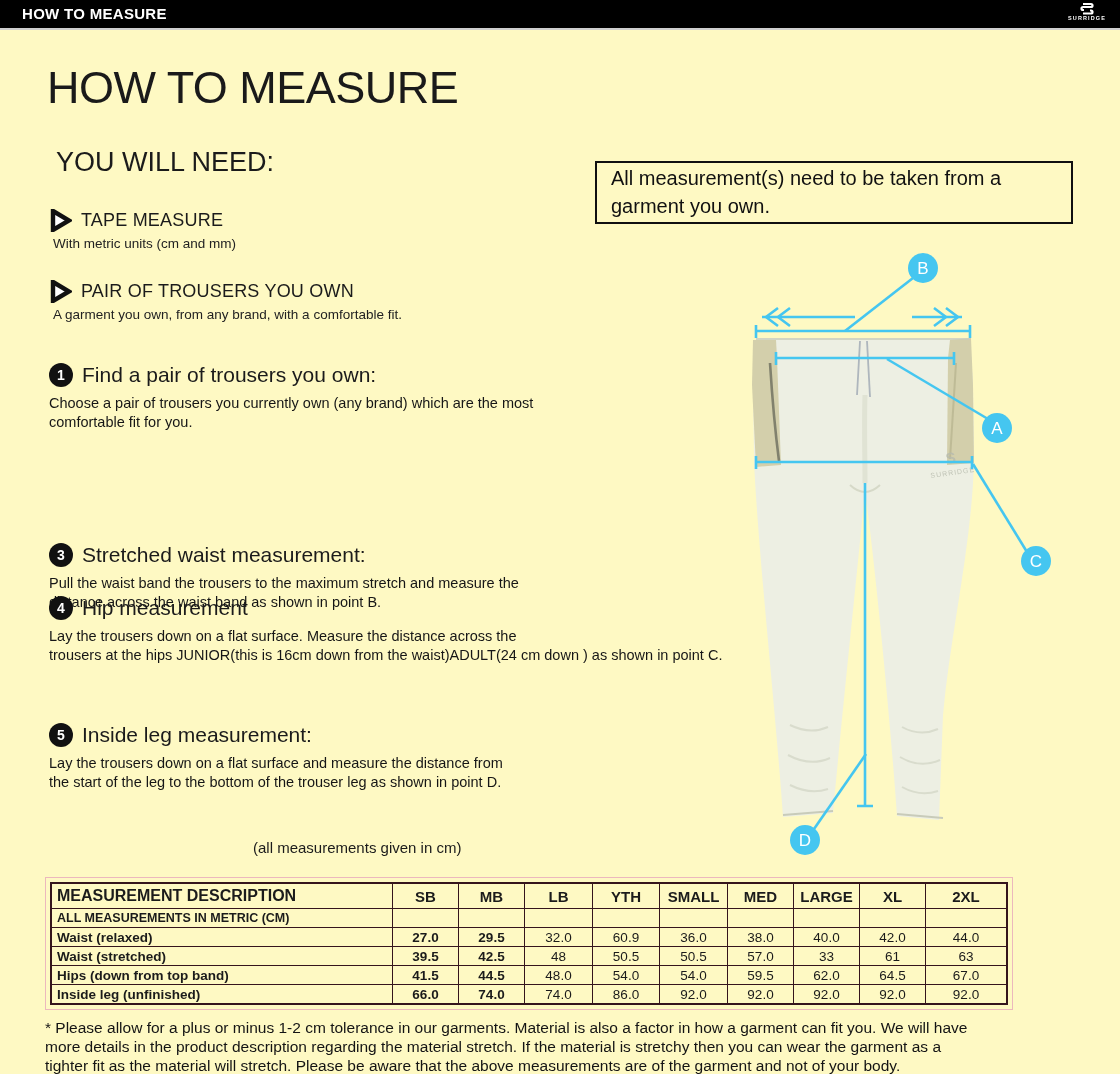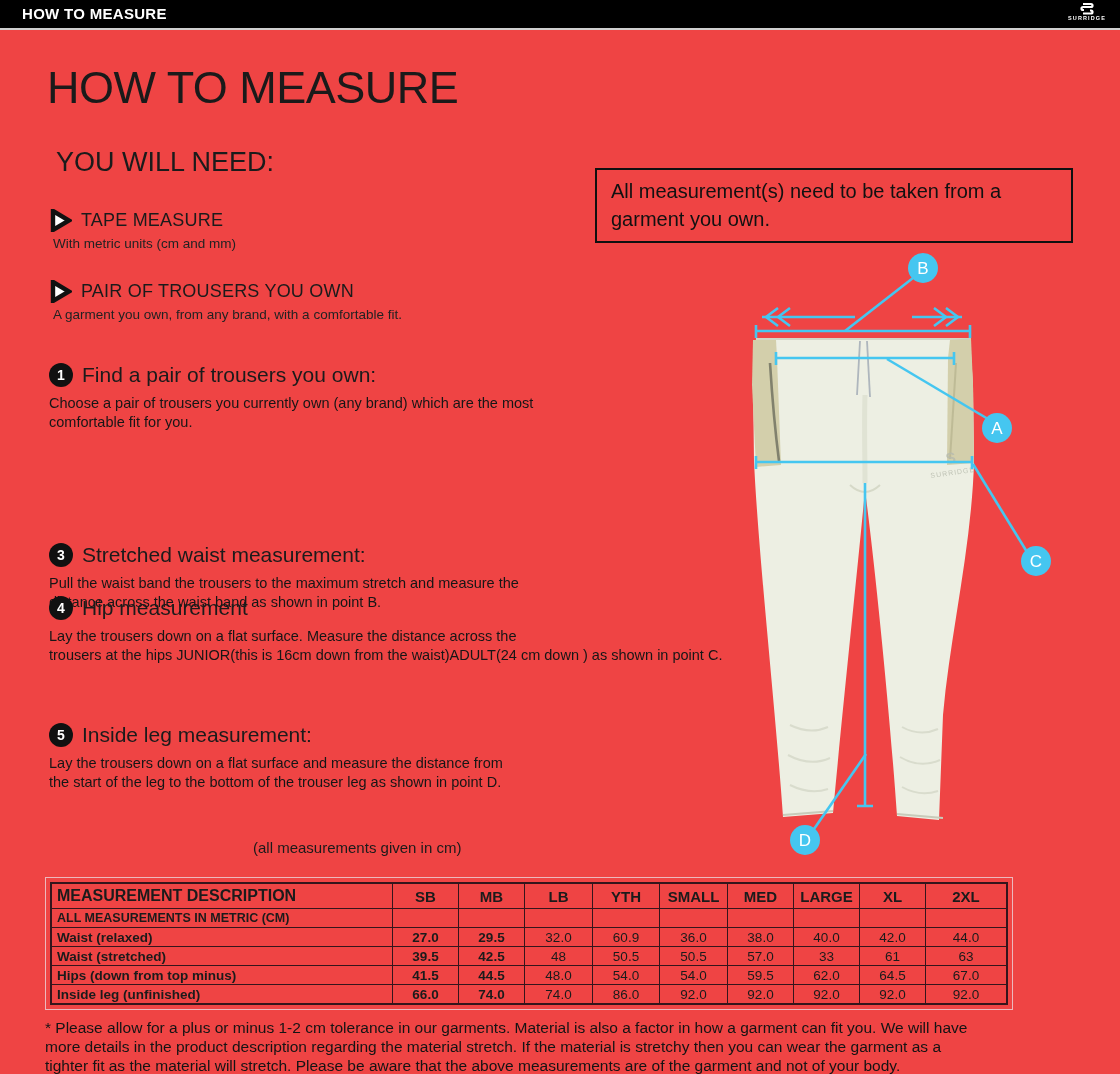--- a/index.html
+++ b/index.html
@@ -1,16 +1,16 @@
 <!DOCTYPE html>
 <html><head>
 <meta charset="utf-8">
 <style>
   html,body{margin:0;padding:0;background:#ffffff;}
-  .page{position:relative;width:1120px;height:1074px;background:#ef4444;overflow:hidden;
+  .page{position:relative;width:1120px;height:1074px;background:#fef9c3;overflow:hidden;
         font-family:"Liberation Sans",sans-serif;color:#1b1b1b;}
 
   
   .topbar{position:absolute;left:0;top:0;width:1120px;height:28px;background:#000;
           border-bottom:2px solid #cfcfcf;}
   .topbar-title{position:absolute;left:22px;top:5px;color:#fff;font-size:15px;font-weight:bold;letter-spacing:.3px;}
   .brand{position:absolute;right:10px;top:1px;width:46px;text-align:center;color:#fff;}
   .brand svg{display:block;margin:1px auto 0;}
   .brand-word{display:block;font-size:5.5px;font-weight:bold;letter-spacing:1.1px;margin-top:-1px;}
 
@@ -25,22 +25,22 @@
   .need-sub{font-size:13.5px;margin-top:4px;margin-left:3px;color:#222;}
 
   
   .step{position:absolute;left:49px;width:690px;}
   .badge{display:inline-flex;align-items:center;justify-content:center;width:24px;height:24px;
          border-radius:50%;background:#111;color:#fff;font-size:14px;font-weight:bold;vertical-align:middle;}
   .step-h{font-size:21px;margin-left:9px;vertical-align:middle;}
   .step-b{margin-top:7px;font-size:14.5px;line-height:1.32;white-space:pre-line;color:#161616;}
 
   
-  .note-box{position:absolute;left:595px;top:168px;width:446px;border:2px solid #101010;
-            padding:8px 14px;font-size:20px;line-height:1.38;color:#111;}
+  .note-box{position:absolute;left:595px;top:161px;width:446px;border:2px solid #101010;
+            padding:2px 14px;font-size:20px;line-height:1.38;color:#111;}
 
   
   .diagram{position:absolute;left:690px;top:245px;width:400px;height:610px;}
   .ann{stroke:#45c6f0;stroke-width:2.6;fill:none;}
   .marker{fill:#45c6f0;}
   .marker-txt{fill:#ffffff;font-family:"Liberation Sans",sans-serif;font-size:17px;}
 
   
   .sc-head{position:absolute;left:47px;top:822px;font-size:36px;font-weight:400;}
   .sc-sub{position:absolute;left:253px;top:839px;font-size:15px;}
@@ -229,21 +229,21 @@
             <td>42.5</td>
             <td>48</td>
             <td>50.5</td>
             <td>50.5</td>
             <td>57.0</td>
             <td>33</td>
             <td>61</td>
             <td>63</td>
           </tr>
           <tr class="data">
-            <td class="lbl">Hips (down from top minus)</td>
+            <td class="lbl">Hips (down from top band)</td>
             <td>41.5</td>
             <td>44.5</td>
             <td>48.0</td>
             <td>54.0</td>
             <td>54.0</td>
             <td>59.5</td>
             <td>62.0</td>
             <td>64.5</td>
             <td>67.0</td>
           </tr>

